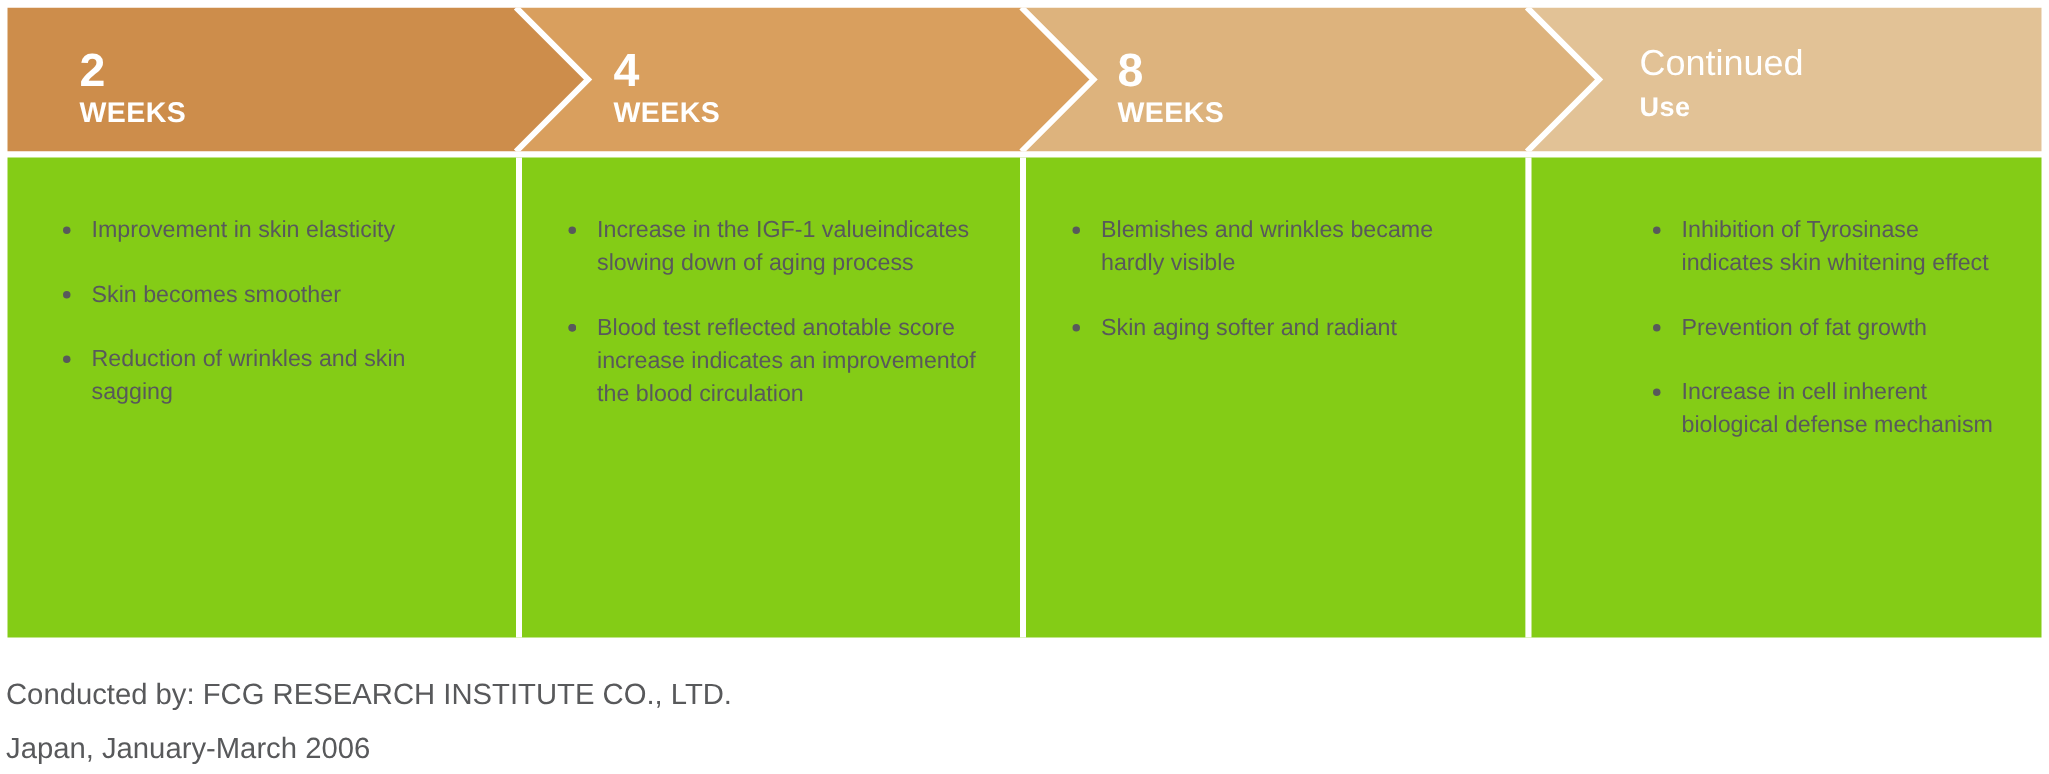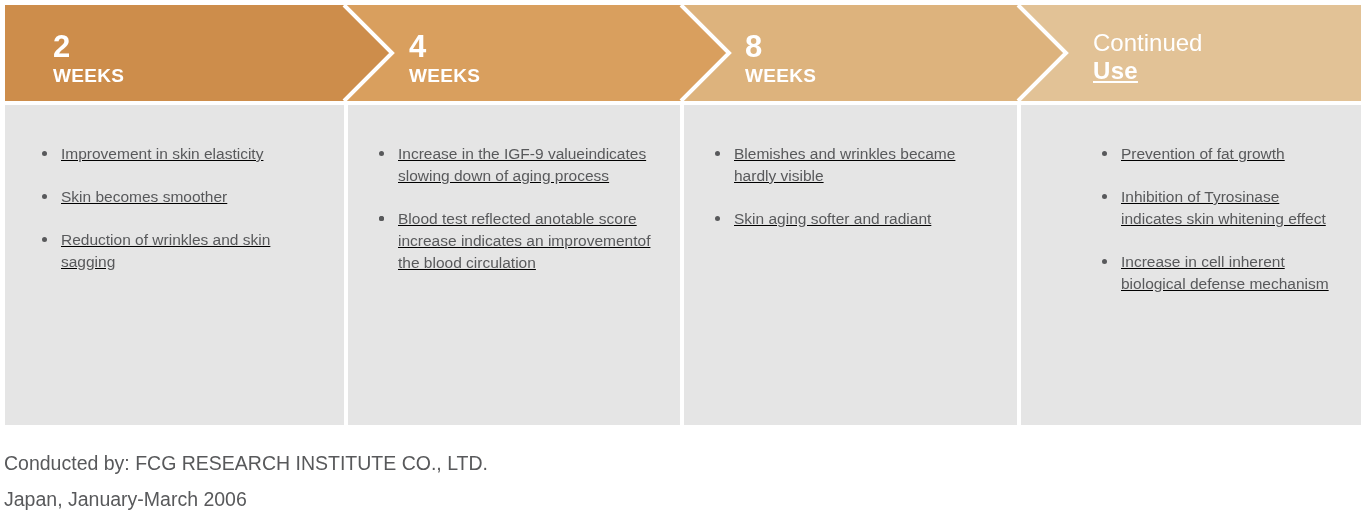--- a/index.html
+++ b/index.html
@@ -51,46 +51,44 @@
     font-weight: bold;
     line-height: 24px;
     letter-spacing: 0.3px;
   }
   .chevron-label.two-line .num {
     font-size: 24px;
     font-weight: normal;
     line-height: 28px;
   }
   .chevron-label.two-line .unit {
-    font-size: 24px;
+    font-size: 18px;
     font-weight: bold;
     line-height: 28px;
-    text-decoration: underline;
   }
 
   .lbl-0 { left: 53px;   top: 25px; }
   .lbl-1 { left: 409px;  top: 25px; }
   .lbl-2 { left: 745px;  top: 25px; }
   .lbl-3 { left: 1093px; top: 24px; }
 
   
   .panels {
     position: absolute;
     left: 5px;
     top: 105px;
     width: 1356px;
     height: 320px;
     display: flex;
   }
   .panel {
-    background: #e5e5e5;
+    background: #84cc16;
     position: relative;
     box-sizing: border-box;
     padding-top: 38px;
-    text-decoration: underline;
   }
   .panel.p0 { width: 339px; padding-left: 36px; padding-right: 18px; }
   .panel.p1 { width: 336px; padding-left: 30px; padding-right: 20px; }
   .panel.p2 { width: 337px; padding-left: 30px; padding-right: 20px; }
   .panel.p3 { width: 344px; padding-left: 80px; padding-right: 20px; }
 
   .panel + .panel { border-left: 4px solid #ffffff; }
 
   .bullet-list {
     list-style: none;
@@ -183,21 +181,21 @@
           <span class="bullet-dot"></span>
           <span>Reduction of wrinkles and skin sagging</span>
         </li>
       </ul>
     </div>
 
     <div class="panel p1">
       <ul class="bullet-list">
         <li class="bullet-item">
           <span class="bullet-dot"></span>
-          <span>Increase in the IGF-9 valueindicates slowing down of aging process</span>
+          <span>Increase in the IGF-1 valueindicates slowing down of aging process</span>
         </li>
         <li class="bullet-item">
           <span class="bullet-dot"></span>
         </li>
         <li class="bullet-item">
           <span class="bullet-dot"></span>
           <span>Blood test reflected anotable score increase indicates an improvementof the blood circulation</span>
         </li>
       </ul>
     </div>
@@ -212,25 +210,25 @@
           <span class="bullet-dot"></span>
           <span>Skin aging softer and radiant</span>
         </li>
       </ul>
     </div>
 
     <div class="panel p3">
       <ul class="bullet-list">
         <li class="bullet-item">
           <span class="bullet-dot"></span>
+          <span>Inhibition of Tyrosinase indicates skin whitening effect</span>
+        </li>
+        <li class="bullet-item">
+          <span class="bullet-dot"></span>
           <span>Prevention of fat growth</span>
-        </li>
-        <li class="bullet-item">
-          <span class="bullet-dot"></span>
-          <span>Inhibition of Tyrosinase indicates skin whitening effect</span>
         </li>
         <li class="bullet-item">
           <span class="bullet-dot"></span>
           <span>Increase in cell inherent biological defense mechanism</span>
         </li>
       </ul>
     </div>
 
   </div>
 

